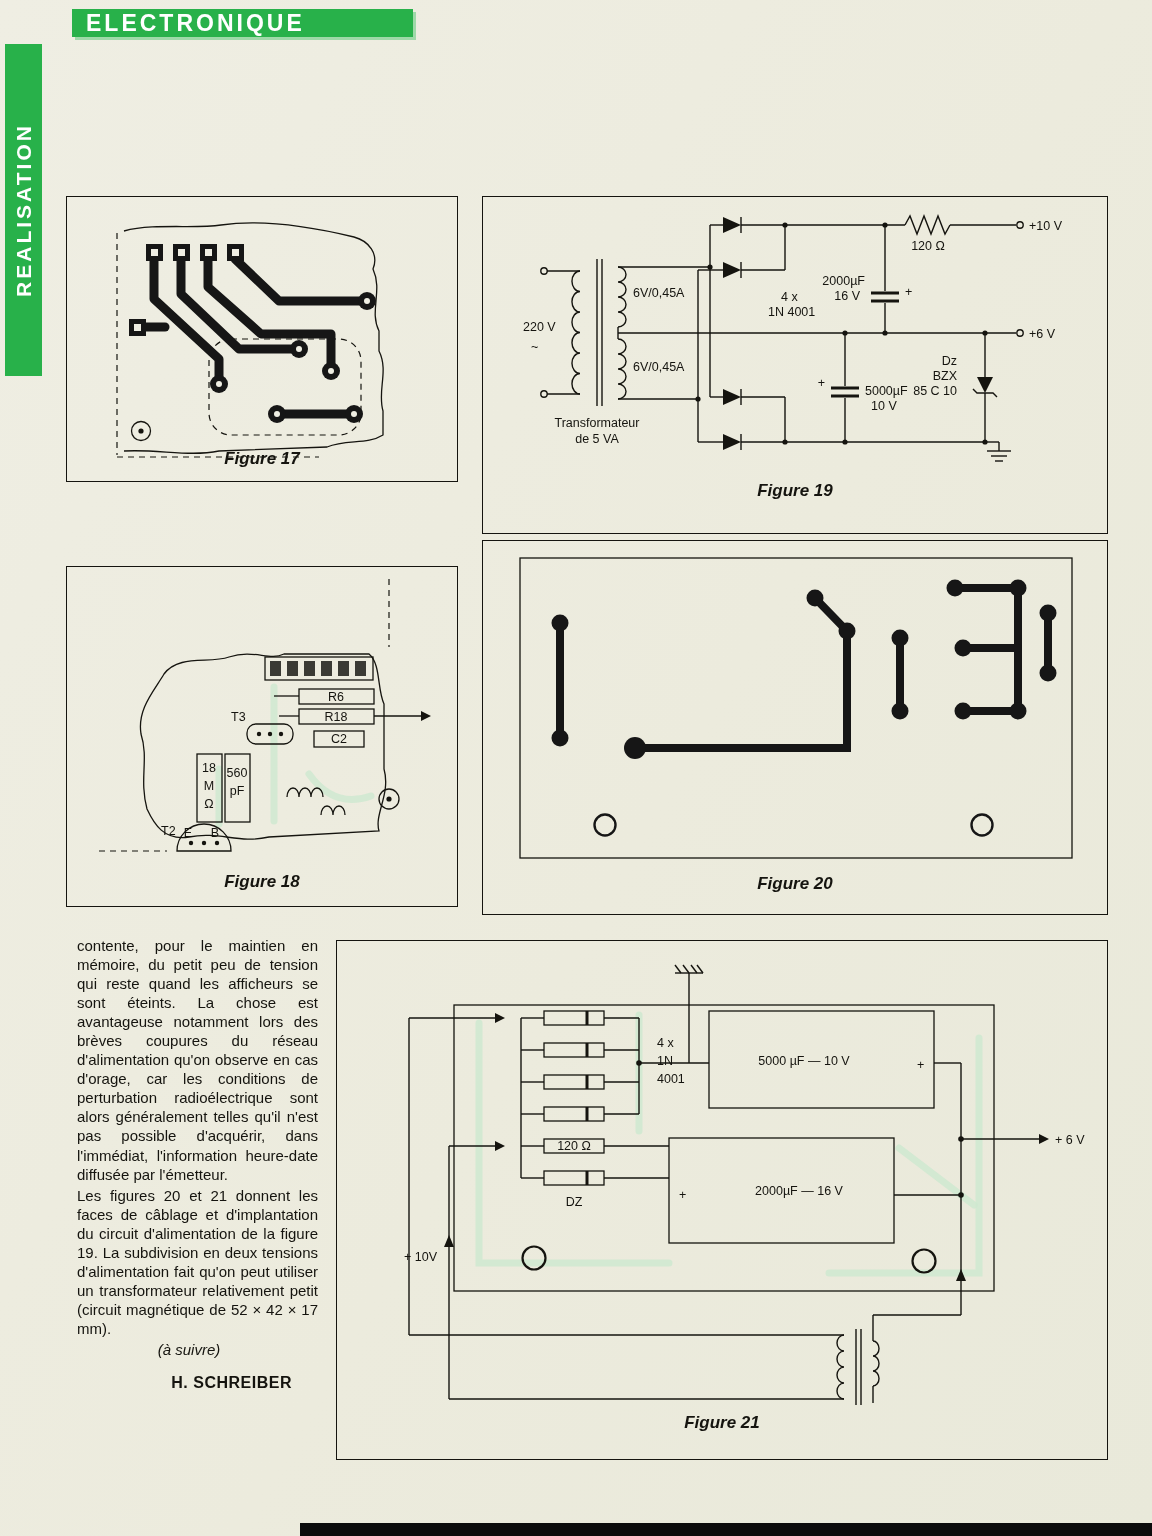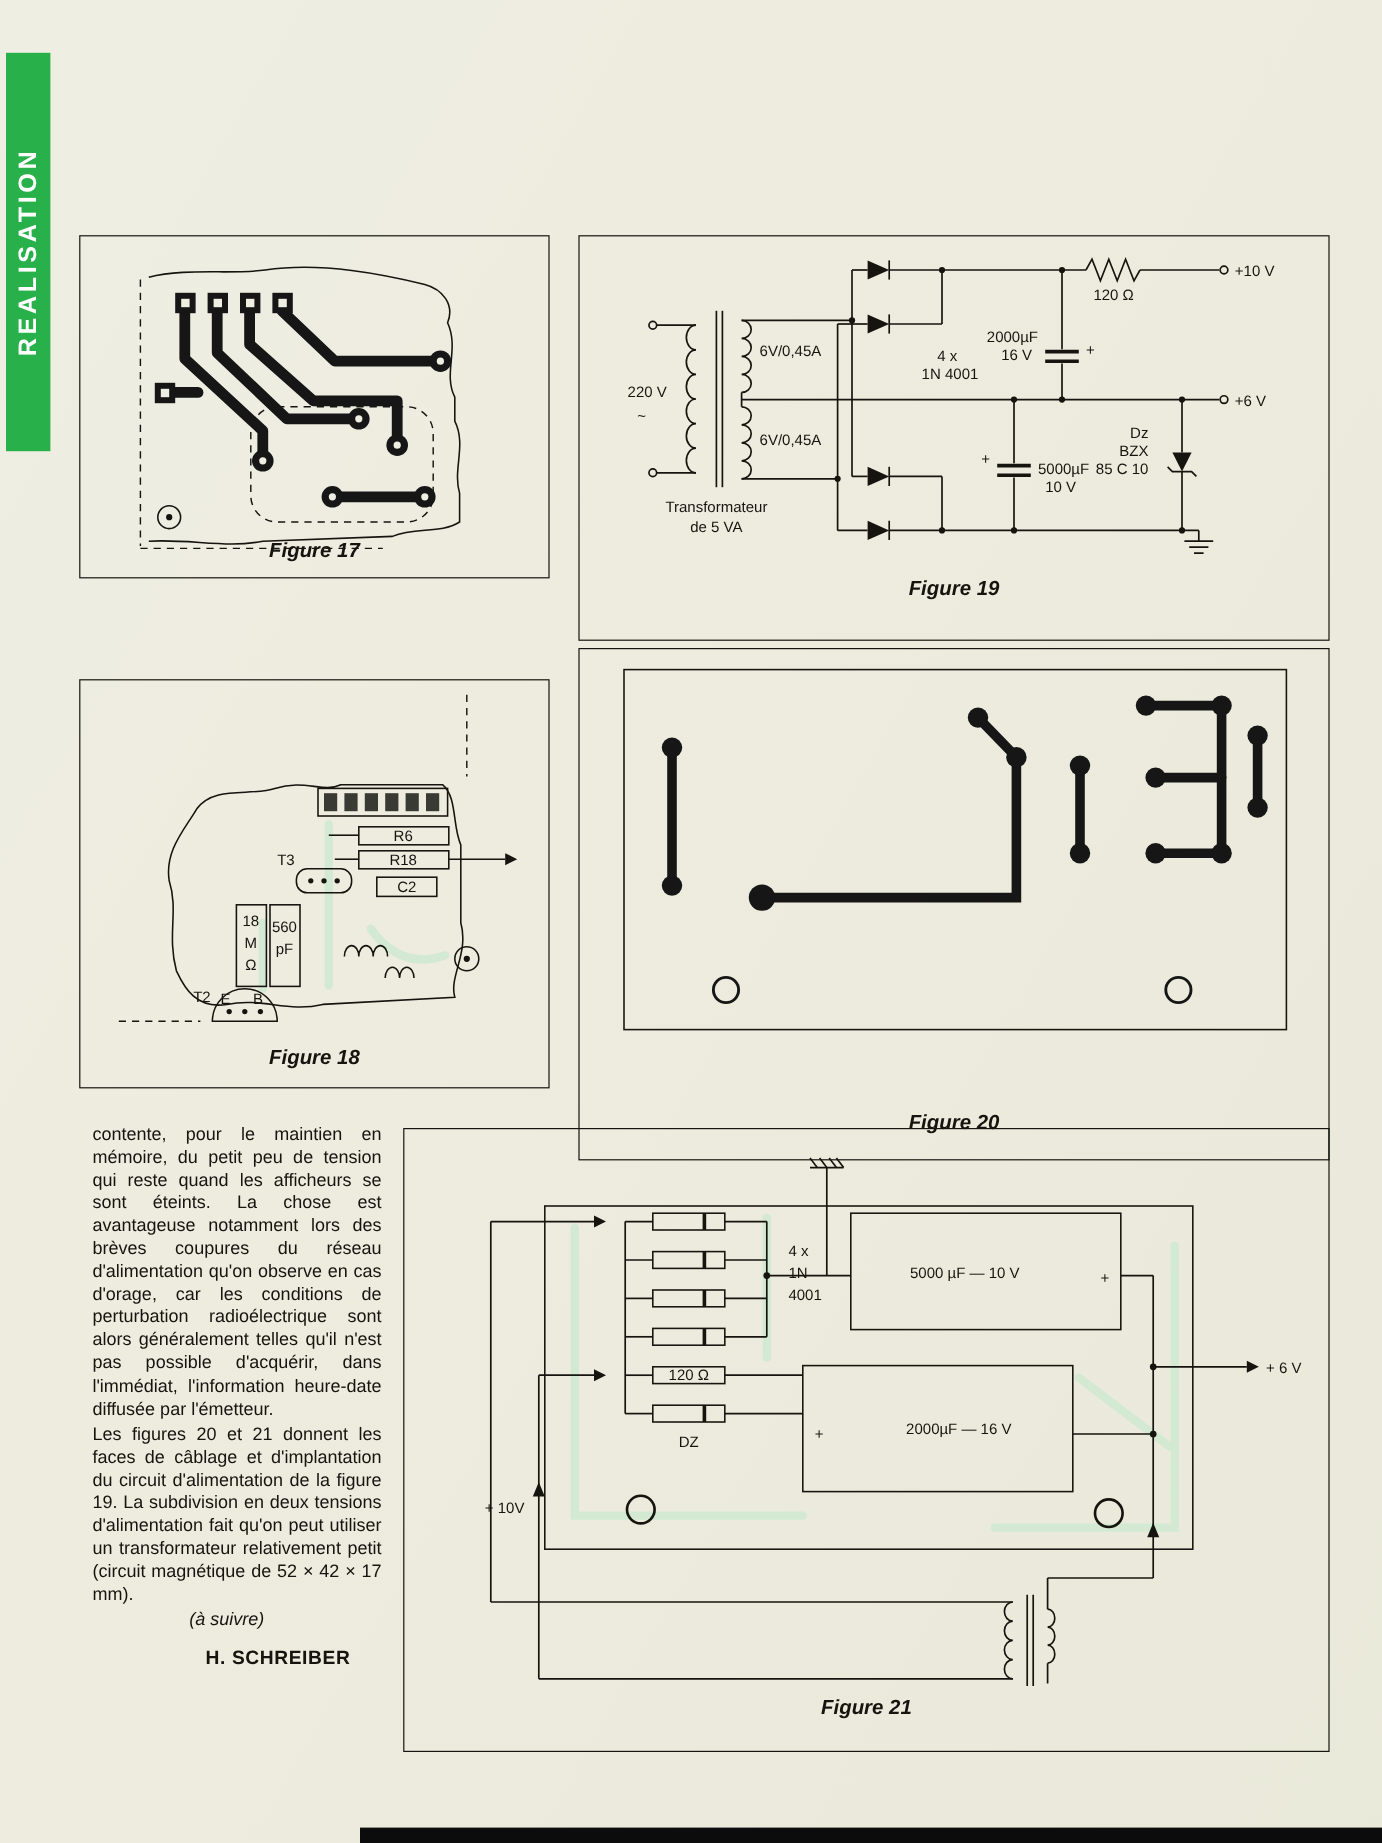--- a/index.html
+++ b/index.html
@@ -25,21 +25,21 @@
   
   .figbox{position:absolute;border:1.6px solid #15140f;box-sizing:border-box;}
   .figbox svg{position:absolute;left:2px;top:2px;}
   .caption{
     position:absolute;left:0;width:100%;text-align:center;
     font-style:italic;font-weight:bold;font-size:17px;color:#15140f;
   }
   #fig17{left:66px;top:196px;width:392px;height:286px;}
   #fig19{left:482px;top:196px;width:626px;height:338px;}
   #fig18{left:66px;top:566px;width:392px;height:341px;}
-  #fig20{left:482px;top:540px;width:626px;height:427px;}
+  #fig20{left:482px;top:540px;width:626px;height:375px;}
   #fig21{left:336px;top:940px;width:772px;height:520px;}
   
   .textcol{
     position:absolute;left:66px;top:936px;width:252px;
     font-size:15px;line-height:1.27;text-align:justify;
   }
   .textcol p{margin:0 0 2px 11px;}
   .suivre{text-align:center;font-style:italic;padding-right:6px;margin-top:2px;}
   .byline{text-align:right;font-weight:bold;font-size:16px;letter-spacing:.5px;padding-right:26px;margin-top:14px;}
   .footer{position:absolute;left:36px;top:1582px;font-weight:bold;font-size:15px;letter-spacing:.2px;}
@@ -51,20 +51,23 @@
   .thin{stroke:#15140f;stroke-width:1.3;fill:none;}
   .dash{stroke:#15140f;stroke-width:1.2;fill:none;stroke-dasharray:6 5;}
   .pad{fill:#161616;}
   .ghost{stroke:#cde8cf;stroke-width:7;fill:none;opacity:.8;stroke-linecap:round;}
 </style>
 </head>
 <body>
 
 <div class="sheet">
 
+  <div class="header-banner">
+    <span>ELECTRONIQUE</span>
+  </div>
   <div class="side-banner">
     <span>REALISATION</span>
   </div>
 
   <div class="figbox" id="fig17">
     <svg width="388" height="290" viewBox="0 0 388 290">
       <g>
         <path class="thin" d="M55,32 C85,24 125,30 152,26 C200,19 252,30 285,38 C300,42 310,55 304,70 C314,92 300,112 310,132 L310,152 C320,172 308,192 314,212 L314,236 C298,246 278,240 258,248 L150,252 C120,258 90,250 55,252"></path>
         <line class="dash" x1="48" y1="34" x2="48" y2="256"></line>
         <line class="dash" x1="48" y1="258" x2="250" y2="258"></line>

